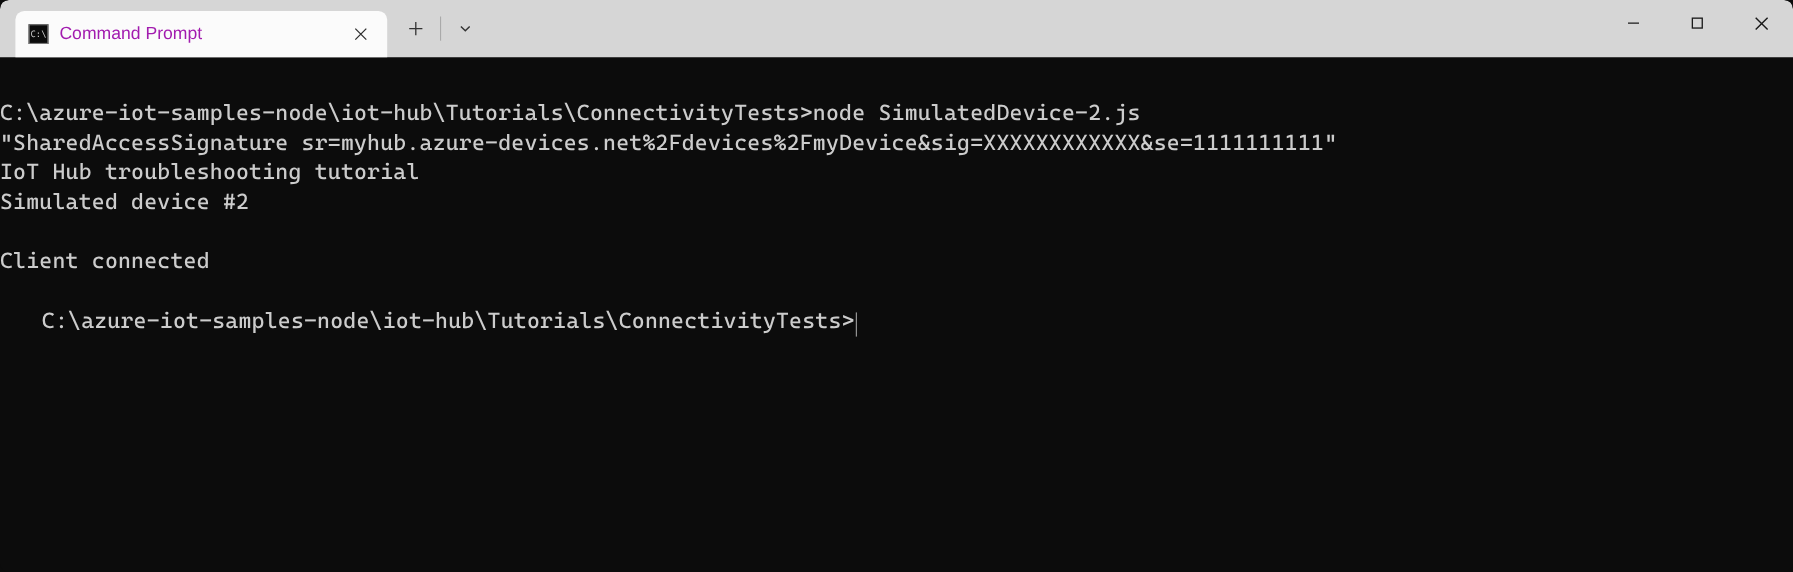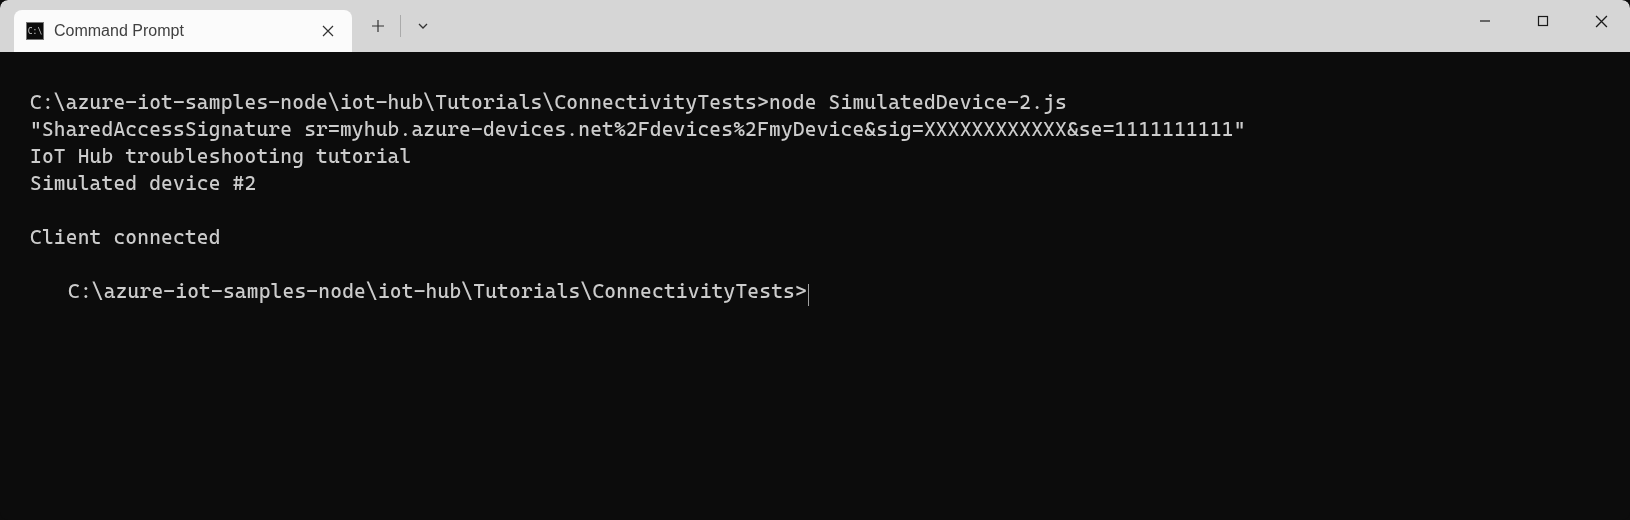--- a/index.html
+++ b/index.html
@@ -45,21 +45,21 @@
       align-items: center;
       justify-content: center;
       font-size: 8px;
       color: #ccc;
       flex-shrink: 0;
       font-family: monospace;
     }
     .tab-title {
       margin-left: 10px;
       font-size: 16px;
-      color: #404040;
+      color: #a21caf;
       flex: 1;
       white-space: nowrap;
       overflow: hidden;
     }
     .tab-close {
       width: 24px;
       height: 24px;
       display: flex;
       align-items: center;
       justify-content: center;
@@ -103,21 +103,21 @@
       justify-content: center;
       cursor: pointer;
       color: #1a1a1a;
     }
     .terminal {
       background: #0c0c0c;
       color: #cccccc;
       font-family: "Cascadia Mono", "Consolas", monospace;
       font-size: 20px;
       line-height: 27px;
-      padding: 10px 30px;
+      padding: 10px 0;
       height: calc(100% - 52px);
       white-space: pre-wrap;
       overflow: hidden;
       letter-spacing: 0.2px;
     }
     .prompt-line {
       display: inline;
       margin-left: 38px;
     }
     .cursor {

